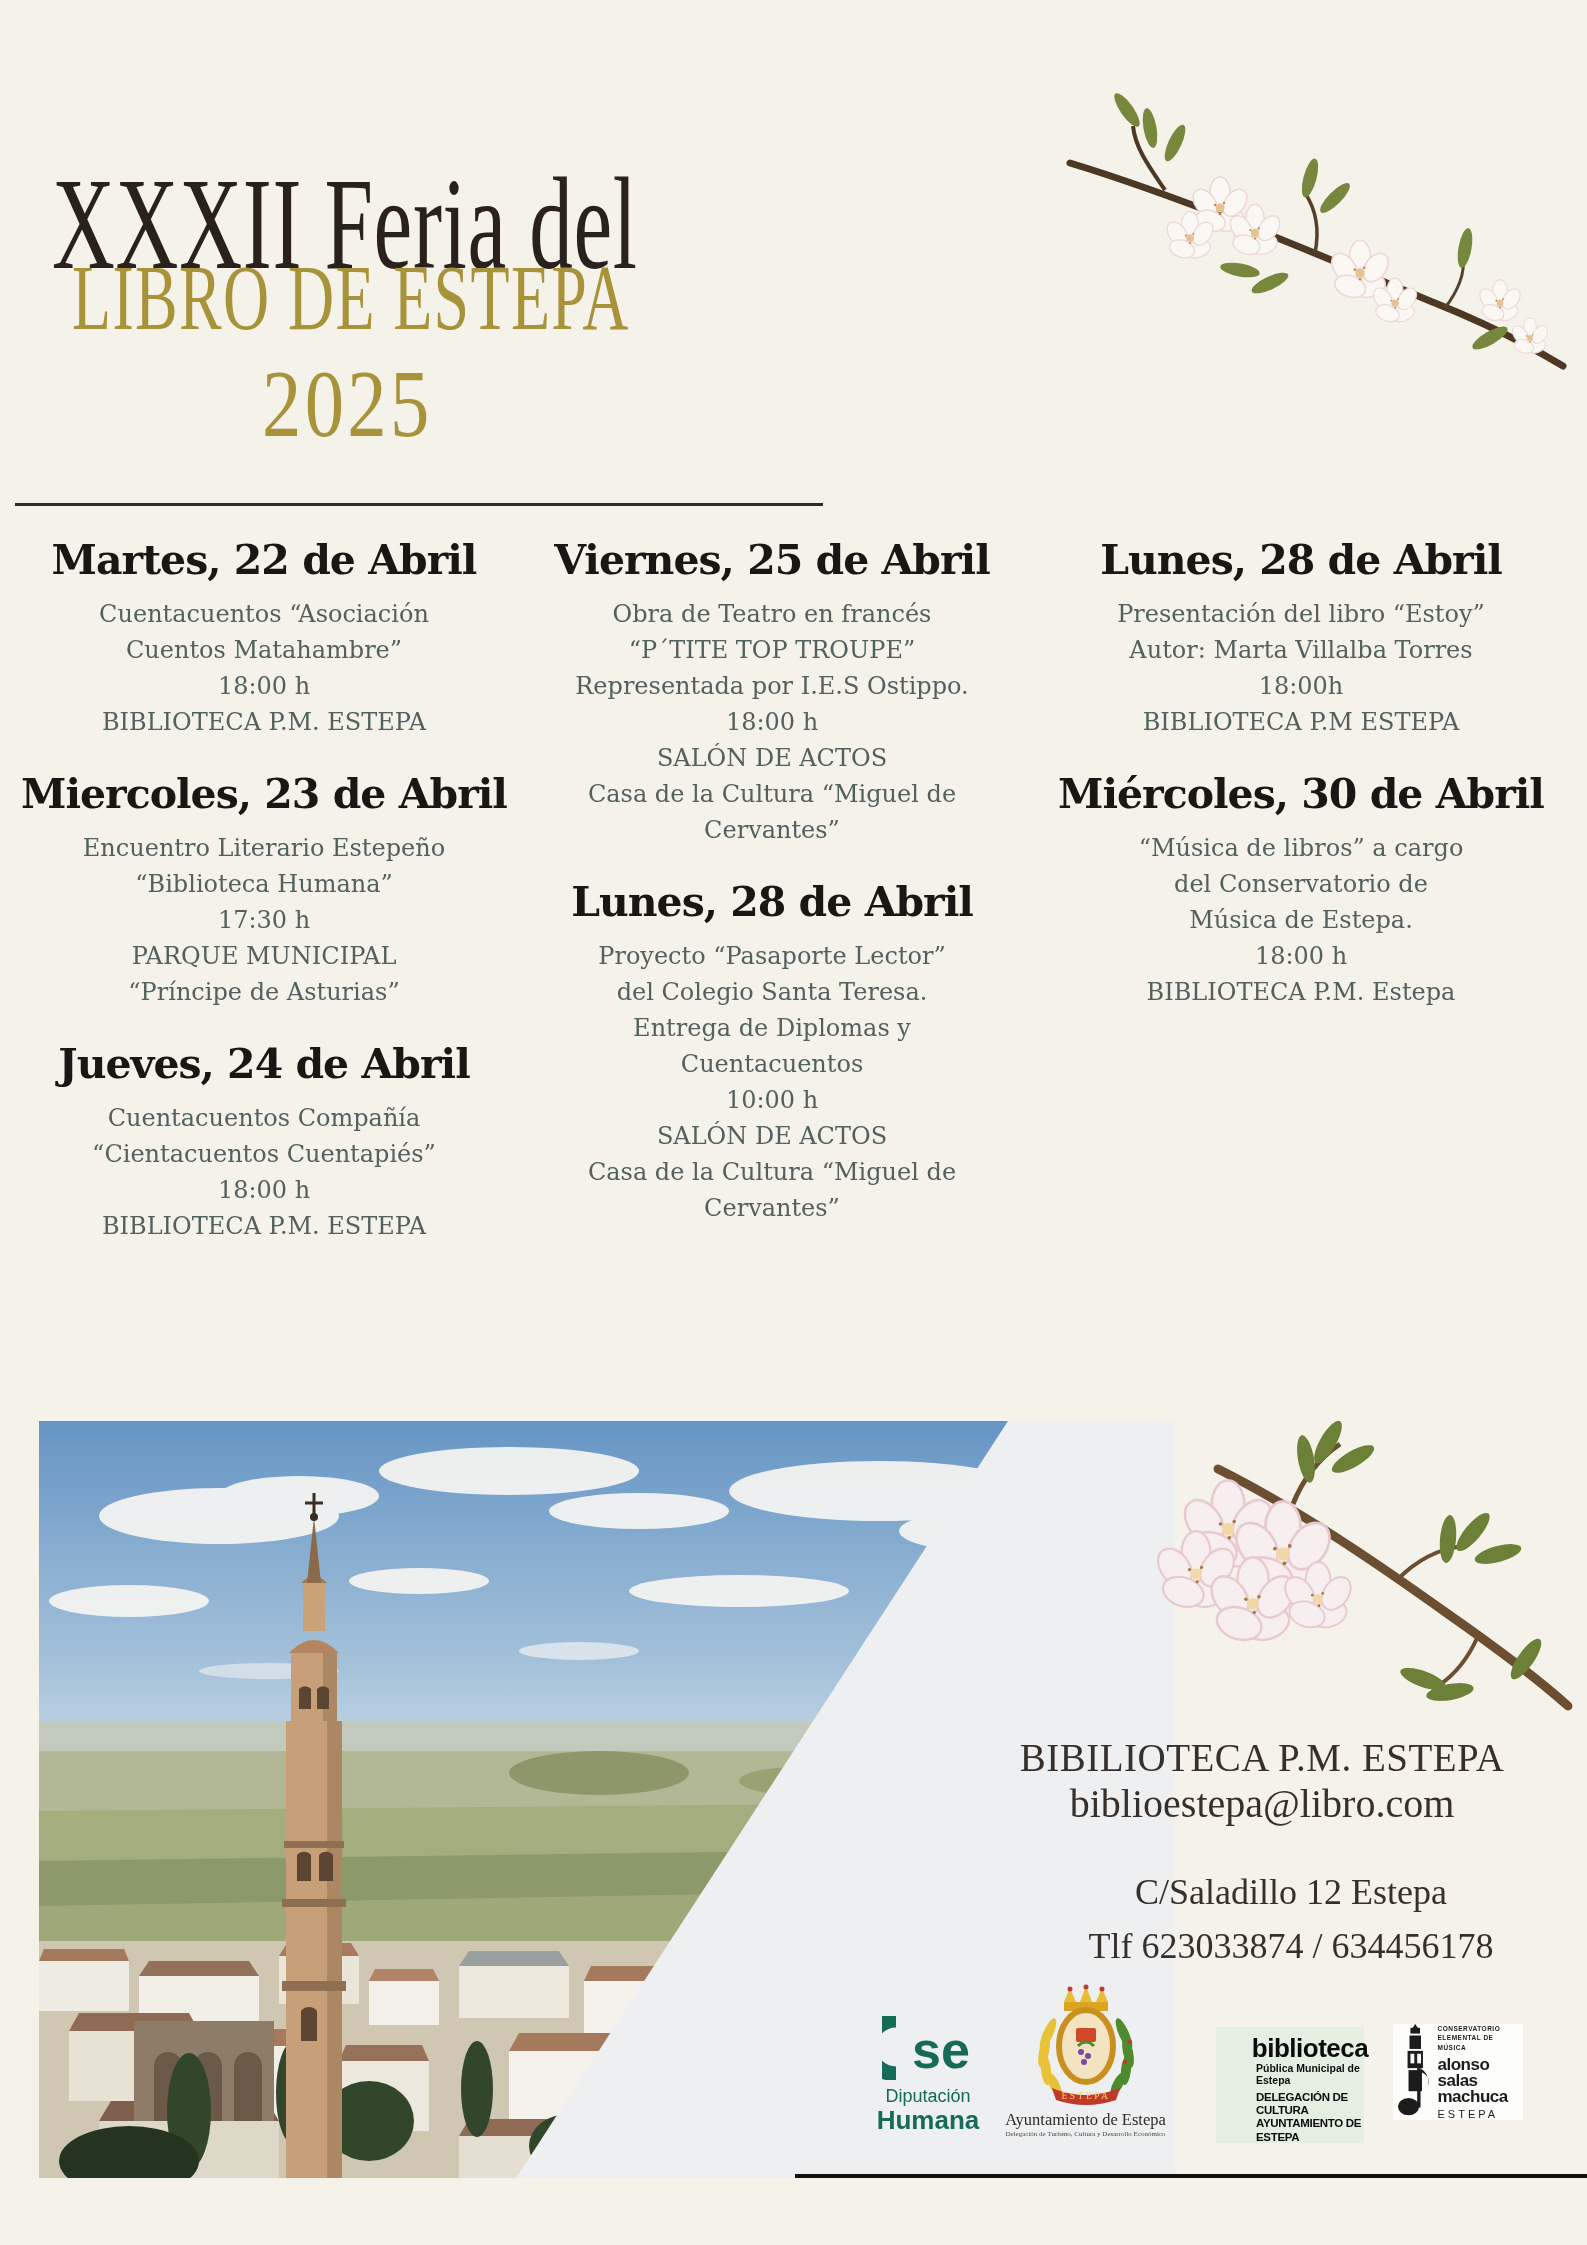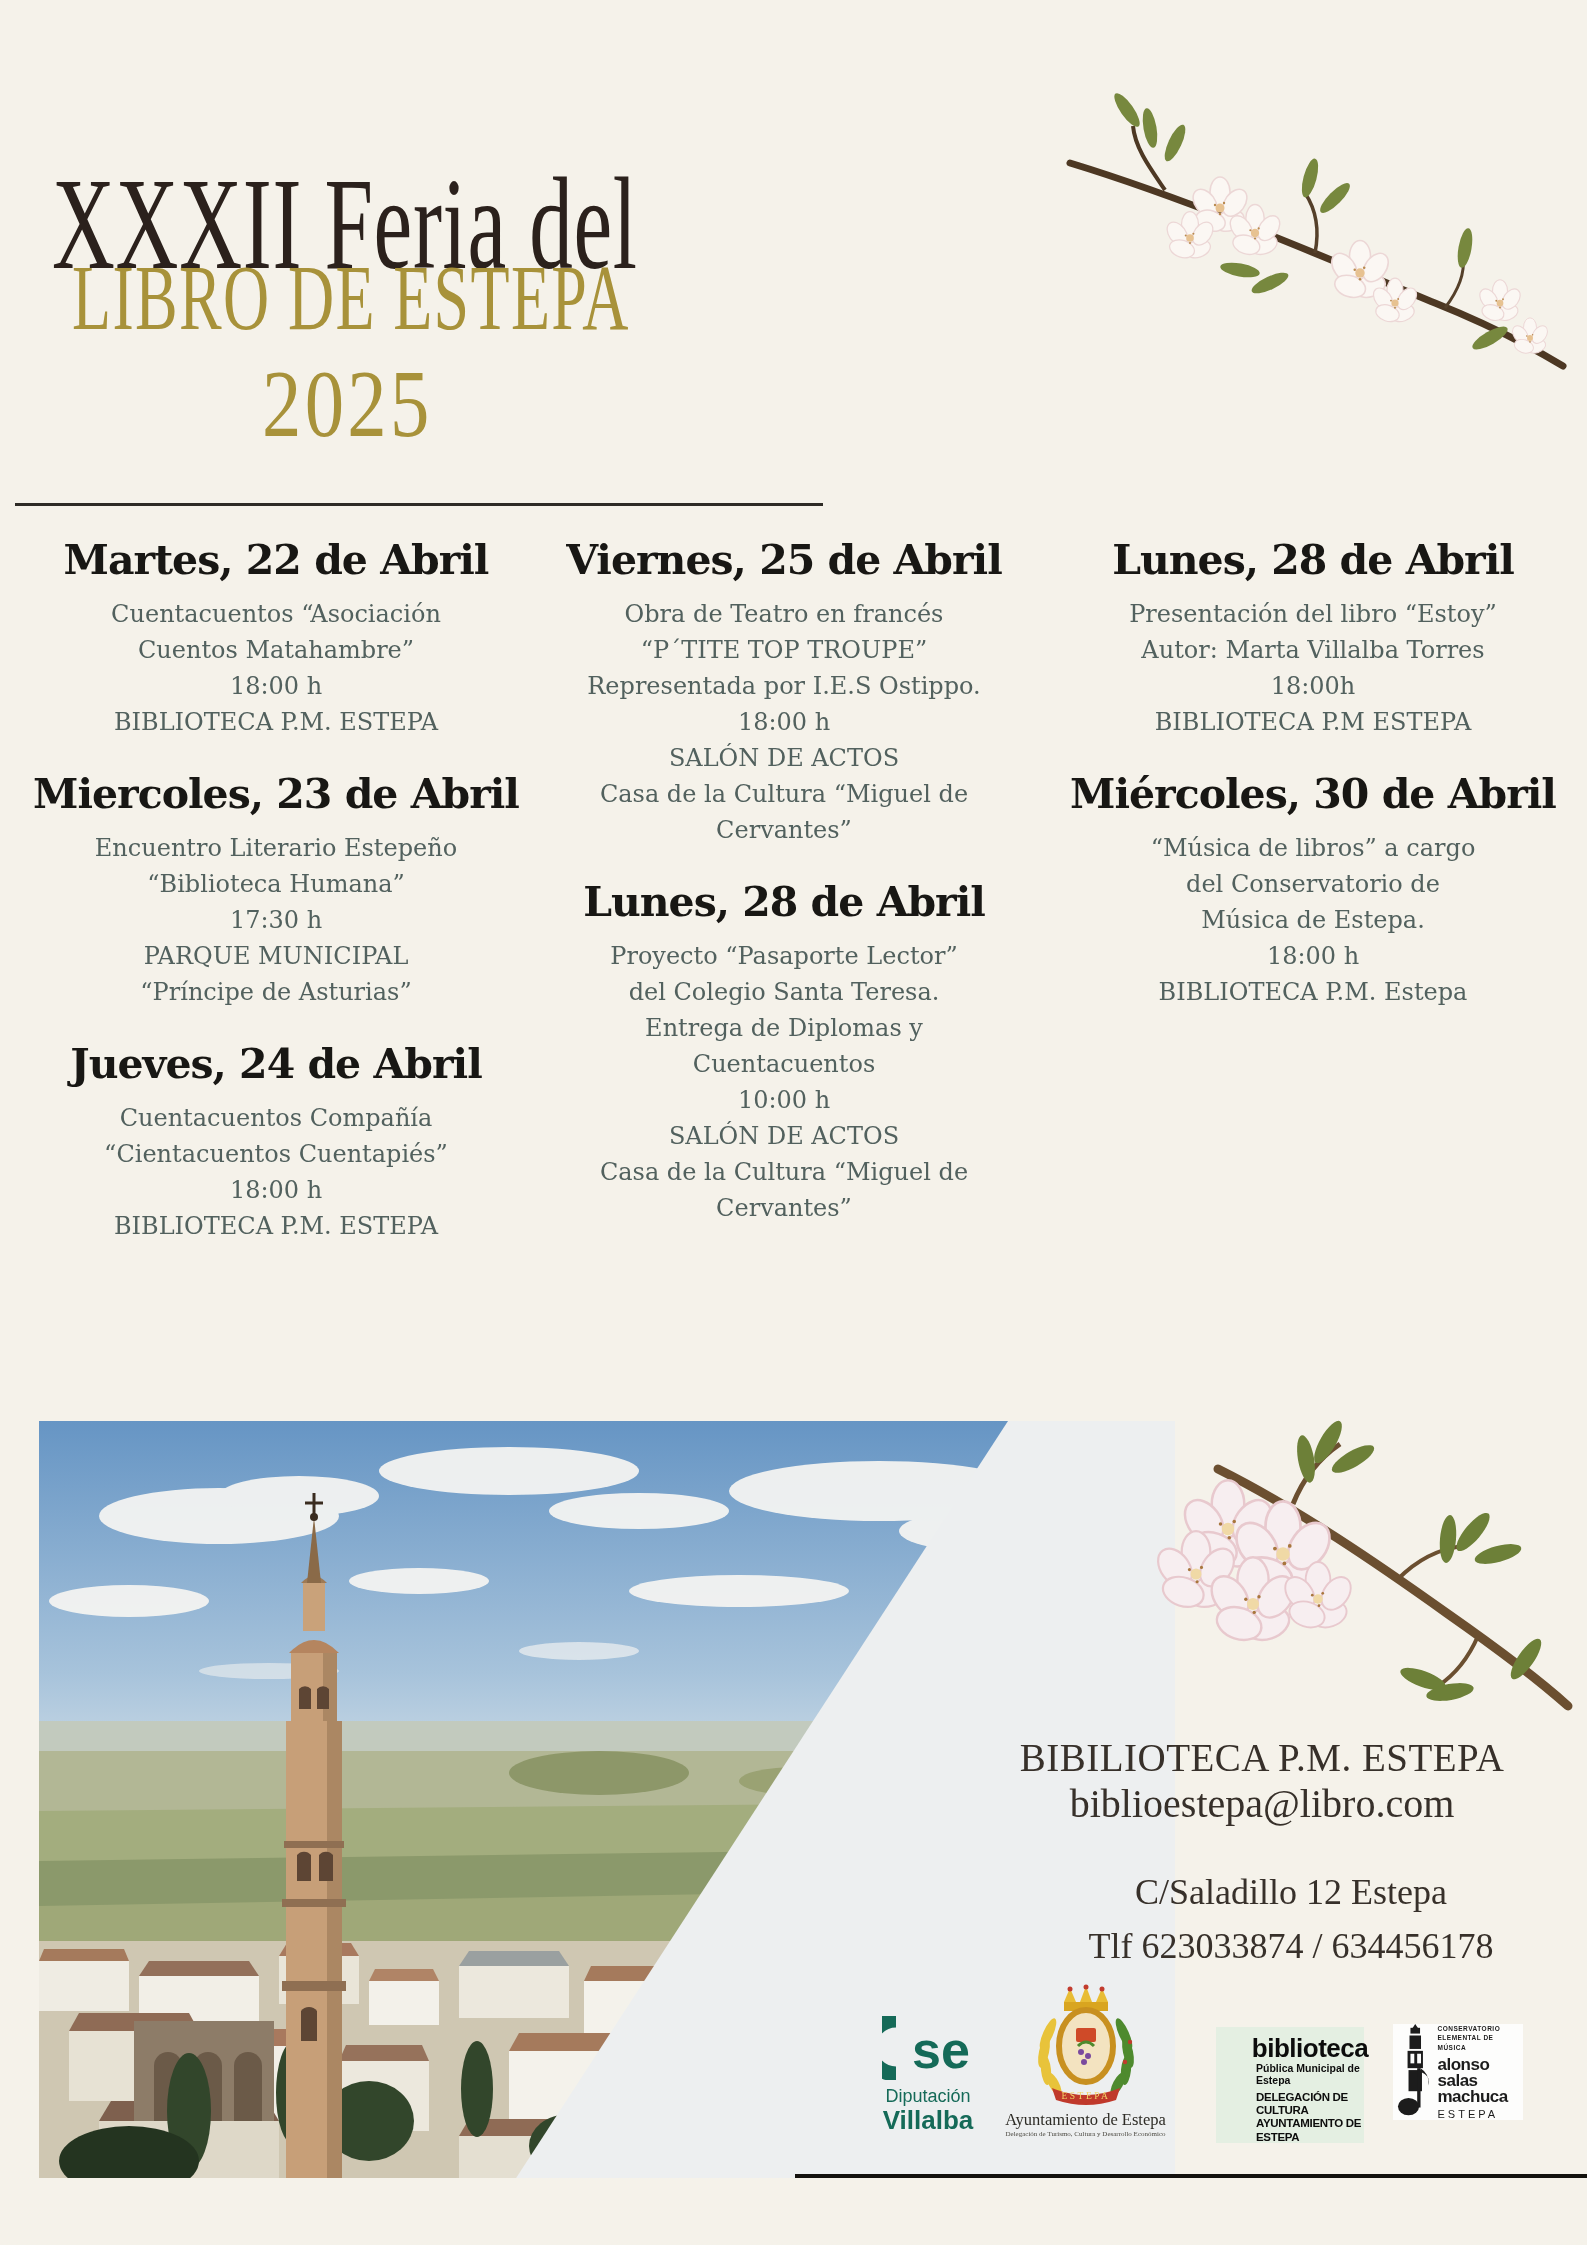--- a/index.html
+++ b/index.html
@@ -35,21 +35,21 @@
     transform:scaleX(.82);transform-origin:left top;
     letter-spacing:4px;
   }
   .title-divider{
     position:absolute;left:15px;top:503px;width:808px;height:3px;
     background:#2e2b26;
   }
 
   
   .columns{
-    position:absolute;left:26px;top:536px;width:1558px;
+    position:absolute;left:14px;top:536px;width:1558px;
     display:grid;grid-template-columns:500px 516px 542px;
   }
   .col{display:flex;flex-direction:column;}
   .event{margin-bottom:30px;}
   .event h2{
     margin:0 0 12px 0;
     font-family:"DejaVu Serif", serif;
     font-size:41px;font-weight:700;color:#181714;
     text-align:center;white-space:nowrap;letter-spacing:-1px;
   }
@@ -430,21 +430,21 @@
       <div class="c-phone">Tlf 623033874 / 634456178</div>
     </div>
   </div>
 
   <div class="logo logo-dse">
     <svg width="92" height="64" viewBox="0 0 92 64">
       <path d="M14 4 a27 27 0 1 0 0 54" stroke="#156a58" stroke-width="15" fill="none"></path>
       <text x="30" y="52" font-family="Liberation Sans, sans-serif" font-size="52" font-weight="bold" fill="#156a58">se</text>
     </svg>
     <div class="t1">Diputación</div>
-    <div class="t2">Villalba</div>
+    <div class="t2">Humana</div>
   </div>
 
   <div class="logo logo-ayto">
     <svg width="120" height="124" viewBox="0 0 120 124" style="display:block;margin:0 auto;">
 
       <g>
         <rect x="38" y="18" width="44" height="9" fill="#d9a520"></rect>
         <polygon points="38,18 44,4 50,18" fill="#e8bc34"></polygon>
         <polygon points="54,18 60,2 66,18" fill="#e8bc34"></polygon>
         <polygon points="70,18 76,4 82,18" fill="#e8bc34"></polygon>

